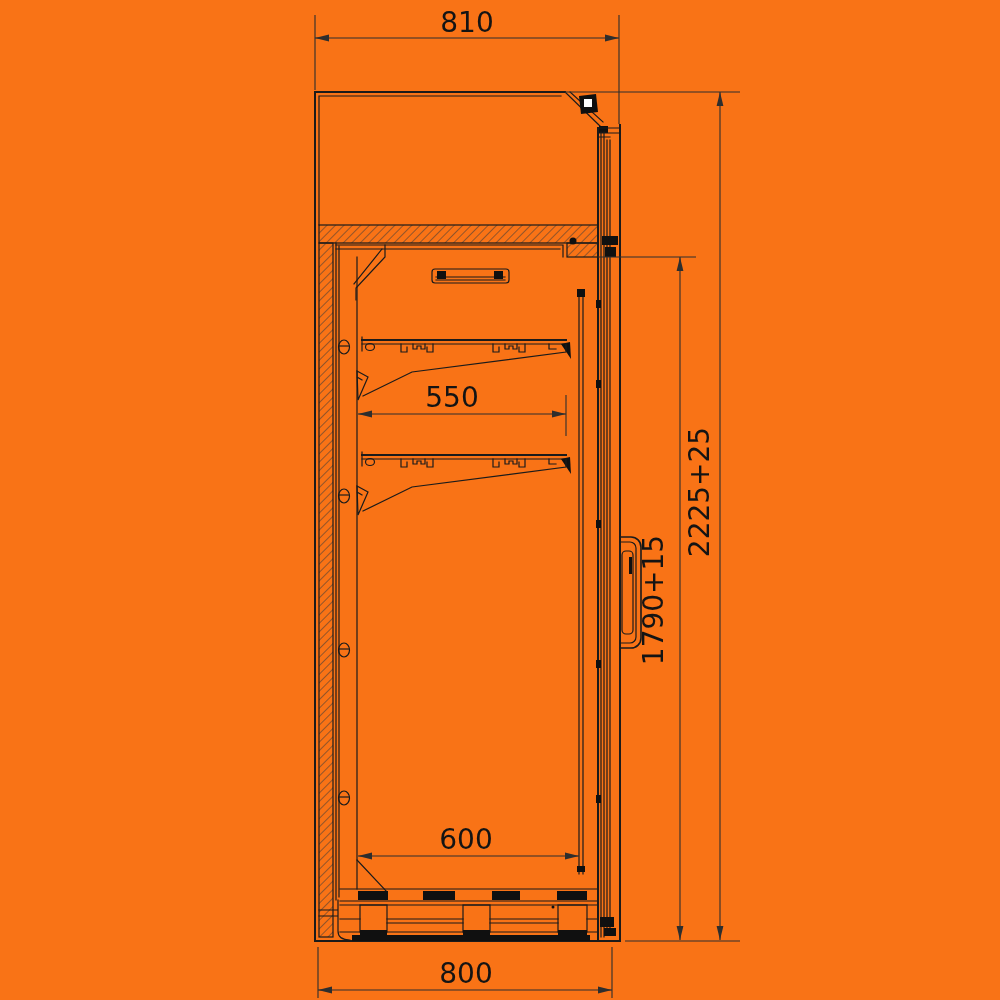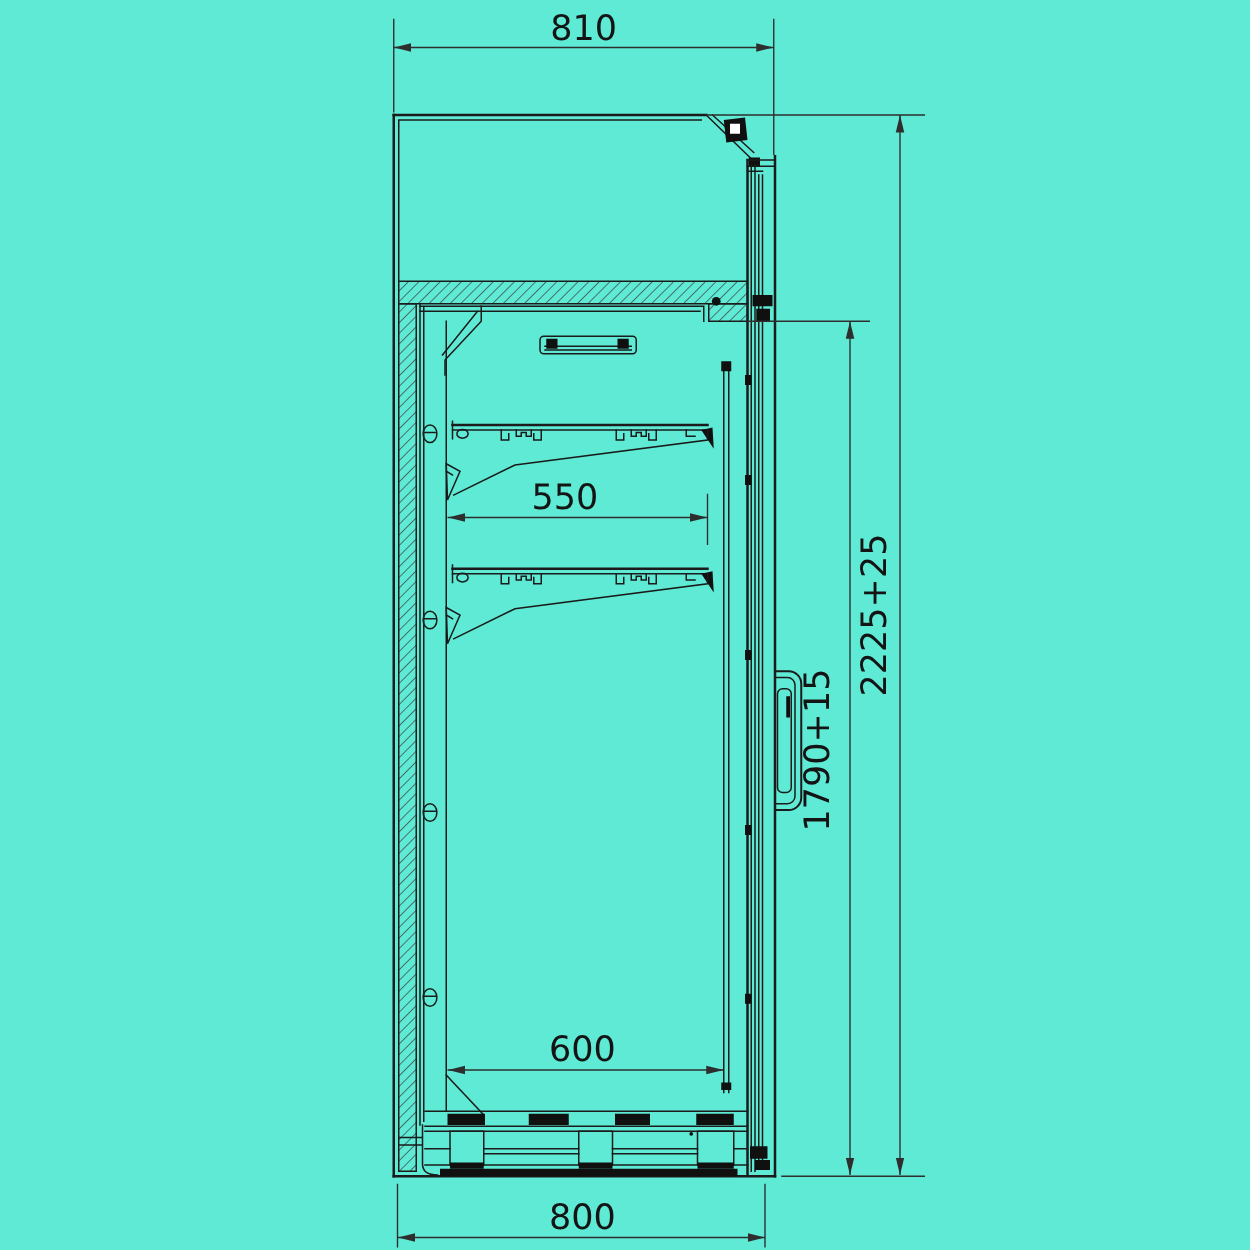--- a/index.html
+++ b/index.html
@@ -1,16 +1,16 @@
 <!DOCTYPE html>
 <html><head>
 <meta charset="utf-8">
 <style>
   html,body{margin:0;padding:0;background:#ffffff;}
-  .stage{position:relative;width:1000px;height:1000px;background:#5eead4;overflow:hidden;}
+  .stage{position:relative;width:1000px;height:1000px;background:#f97316;overflow:hidden;}
   svg{display:block;}
   .ln2{stroke:#1b1b1b;stroke-width:2;fill:none;stroke-linecap:square;}
   .ln1{stroke:#1b1b1b;stroke-width:1.2;fill:none;stroke-linecap:square;}
   .dim{stroke:#2e2e2e;stroke-width:1.1;fill:none;}
   .blk{fill:#101010;stroke:none;}
   .hatchfill{fill:url(#hatch);stroke:#1b1b1b;stroke-width:1.2;}
   text.dimtxt{font-family:"DejaVu Sans","Liberation Sans",sans-serif;font-size:28px;fill:#141414;}
 </style>
 </head>
 <body>

